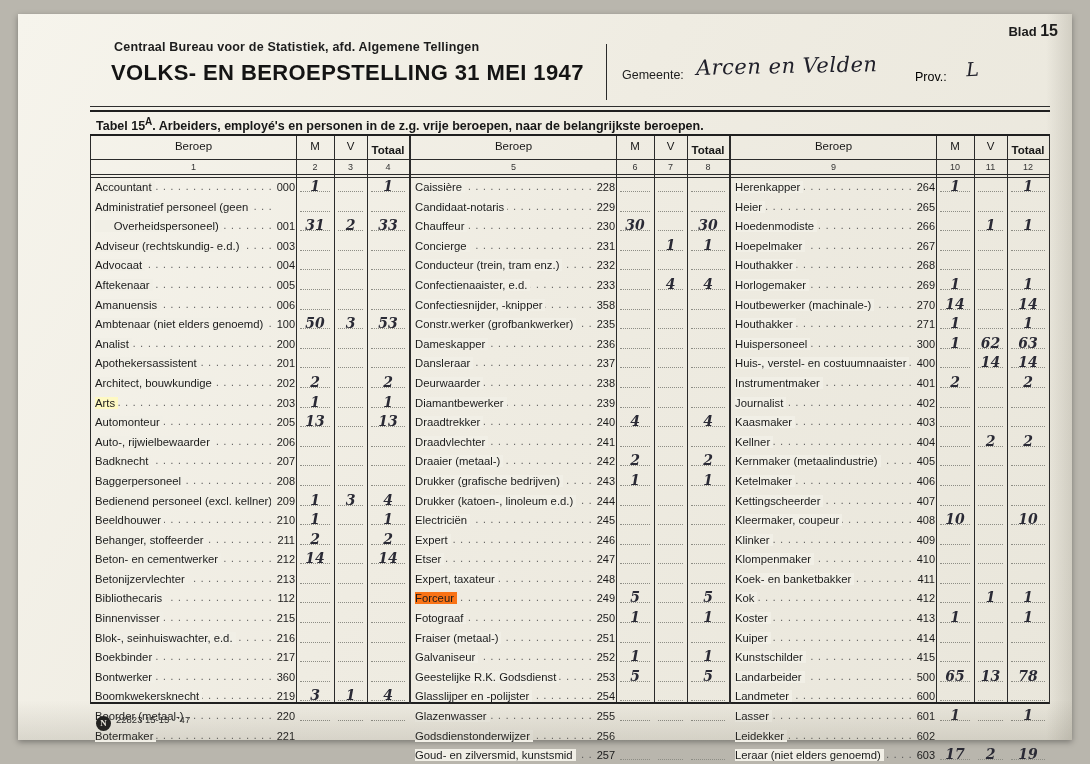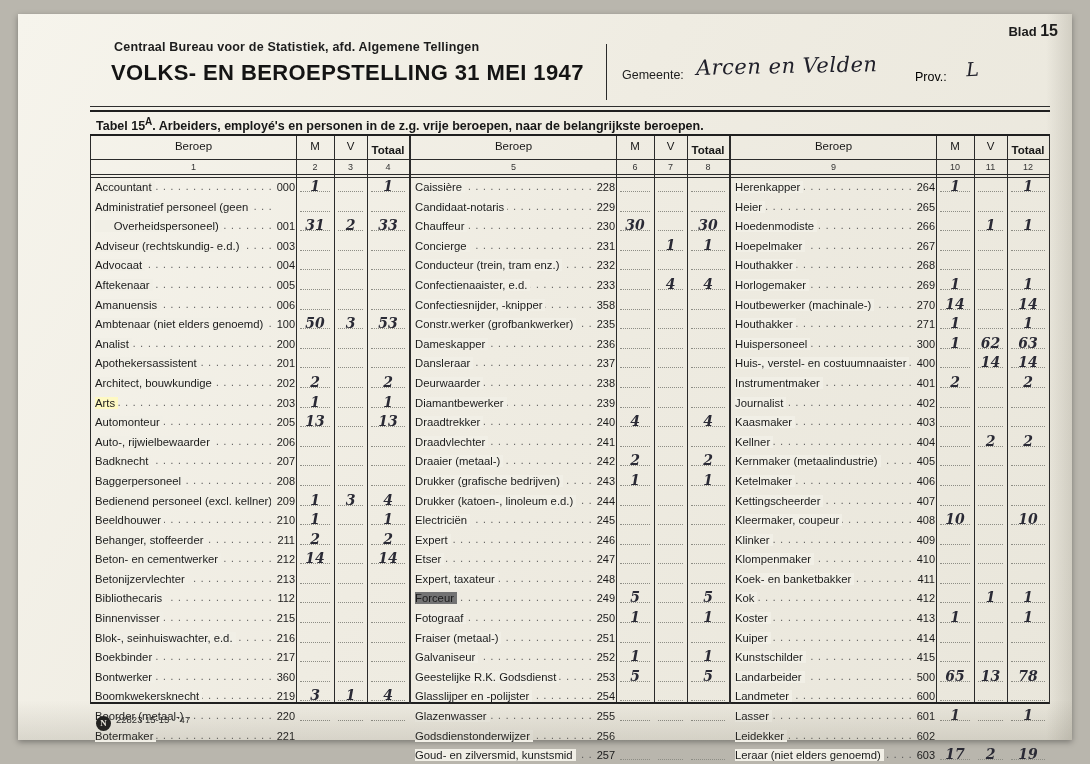--- a/index.html
+++ b/index.html
@@ -803,21 +803,21 @@
               <div class="code">248</div>
               <div class="dotcell m"></div>
               <div class="hw m"></div>
               <div class="dotcell v"></div>
               <div class="hw v"></div>
               <div class="dotcell t"></div>
               <div class="hw t"></div>
             </div>
             <div class="row">
               <div class="dots">. . . . . . . . . . . . . . . . . . . . . . . . . .</div>
-              <div class="lbl"><span style="background:#737373;padding-right:3px">Forceur</span></div>
+              <div class="lbl"><span style="background:#f97316;padding-right:3px">Forceur</span></div>
               <div class="code">249</div>
               <div class="dotcell m"></div>
               <div class="hw m">5</div>
               <div class="dotcell v"></div>
               <div class="hw v"></div>
               <div class="dotcell t"></div>
               <div class="hw t">5</div>
             </div>
             <div class="row">
               <div class="dots">. . . . . . . . . . . . . . . . . . . . . . . . . .</div>

